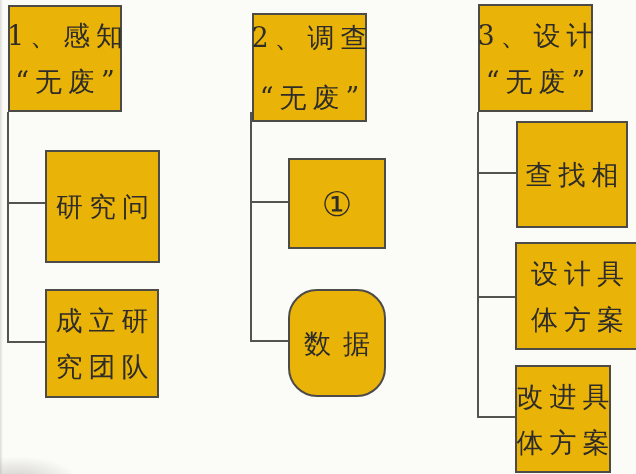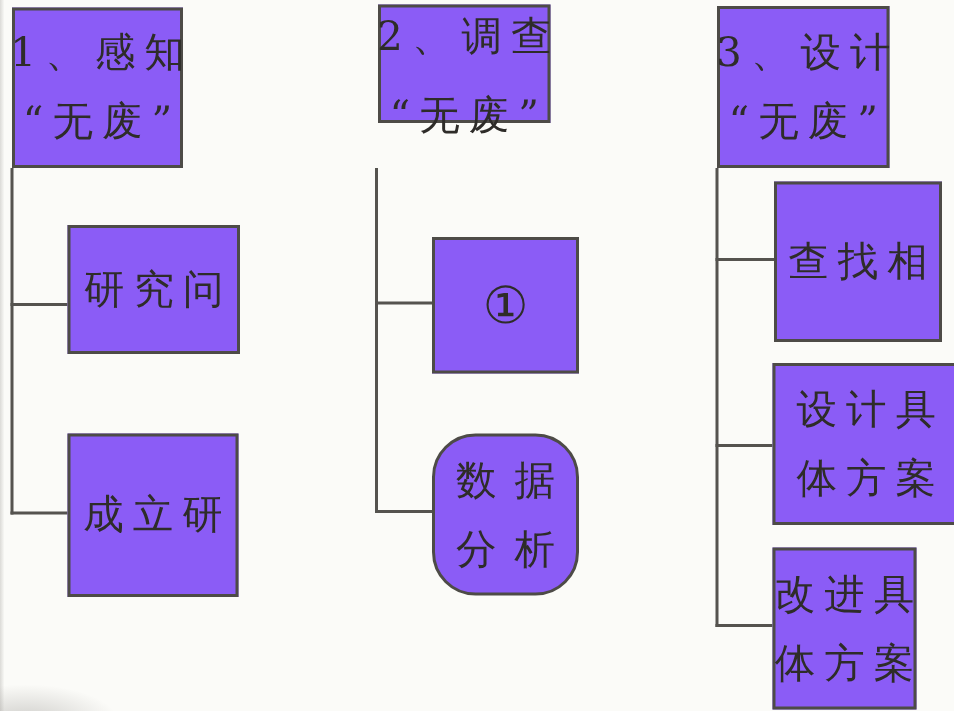--- a/index.html
+++ b/index.html
@@ -13,21 +13,21 @@
     height: 474px;
     background: #fbfbf8;
     overflow: hidden;
     font-family: "DejaVu Serif", "Liberation Serif", serif;
     color: #2e2c29;
   }
   .box {
     position: absolute;
     box-sizing: border-box;
     border: 2px solid #4d4b47;
-    background: #8b5cf6;
+    background: #eab308;
     display: flex;
     flex-direction: column;
     justify-content: space-around;
     align-items: center;
     padding: 6px 2px;
     font-size: 27px;
     line-height: 1;
     white-space: nowrap;
   }
   .box .line {
@@ -40,27 +40,27 @@
   }
   .conn {
     position: absolute;
     background: #55534f;
   }
   .circled {
     font-size: 34px;
   }
   
   #s1-head { left: 8px;  top: 5px;   width: 114px; height: 107px; }
-  #s1-c1   { left: 45px; top: 150px; width: 115px; height: 86px; align-items: center; }
+  #s1-c1   { left: 45px; top: 150px; width: 115px; height: 113px; align-items: center; }
   #s1-c2   { left: 45px; top: 289px; width: 114px; height: 109px; text-align: center; }
   #s1-v    { left: 7px;  top: 112px; width: 2px;   height: 231px; }
   #s1-h1   { left: 7px;  top: 202px; width: 38px;  height: 2px; }
   #s1-h2   { left: 7px;  top: 341px; width: 38px;  height: 2px; }
   
-  #s2-head { left: 252px; top: 3px;   width: 115px; height: 79px; gap: 26px; }
+  #s2-head { left: 252px; top: 13px;   width: 115px; height: 109px; gap: 26px; }
   #s2-c1   { left: 288px; top: 158px; width: 98px;  height: 91px; justify-content: center; }
   #s2-c2   { left: 288px; top: 289px; width: 98px;  height: 108px; border-radius: 29px; }
   #s2-v    { left: 250px; top: 112px; width: 2px;   height: 230px; }
   #s2-h1   { left: 250px; top: 201px; width: 38px;  height: 2px; }
   #s2-h2   { left: 250px; top: 340px; width: 38px;  height: 2px; }
   
   #s3-head { left: 478px; top: 4px;   width: 115px; height: 108px; }
   #s3-c1   { left: 516px; top: 121px; width: 112px; height: 107px; justify-content: center; }
   #s3-c2   { left: 515px; top: 242px; width: 125px; height: 108px; }
   #s3-c3   { left: 515px; top: 365px; width: 96px; height: 108px; }
@@ -96,35 +96,35 @@
     <div class="line">“无废”</div>
   </div>
   <div class="conn" id="s1-v"></div>
   <div class="conn" id="s1-h1"></div>
   <div class="conn" id="s1-h2"></div>
   <div class="box" id="s1-c1">
     <div class="line">研究问</div>
   </div>
   <div class="box" id="s1-c2">
     <div class="line">成立研</div>
+    <div class="line">究团队</div>
   </div>
 
   <div class="box" id="s2-head">
     <div class="line">2、调查</div>
     <div class="line">“无废”</div>
   </div>
   <div class="conn" id="s2-v"></div>
   <div class="conn" id="s2-h1"></div>
   <div class="conn" id="s2-h2"></div>
   <div class="box" id="s2-c1">
     <div class="line circled">①</div>
   </div>
   <div class="box" id="s2-c2">
     <div class="line wide">数据</div>
-    <div class="line wide">分析</div>
   </div>
 
   <div class="box" id="s3-head">
     <div class="line">3、设计</div>
     <div class="line">“无废”</div>
   </div>
   <div class="conn" id="s3-v"></div>
   <div class="conn" id="s3-h1"></div>
   <div class="conn" id="s3-h2"></div>
   <div class="conn" id="s3-h3"></div>

